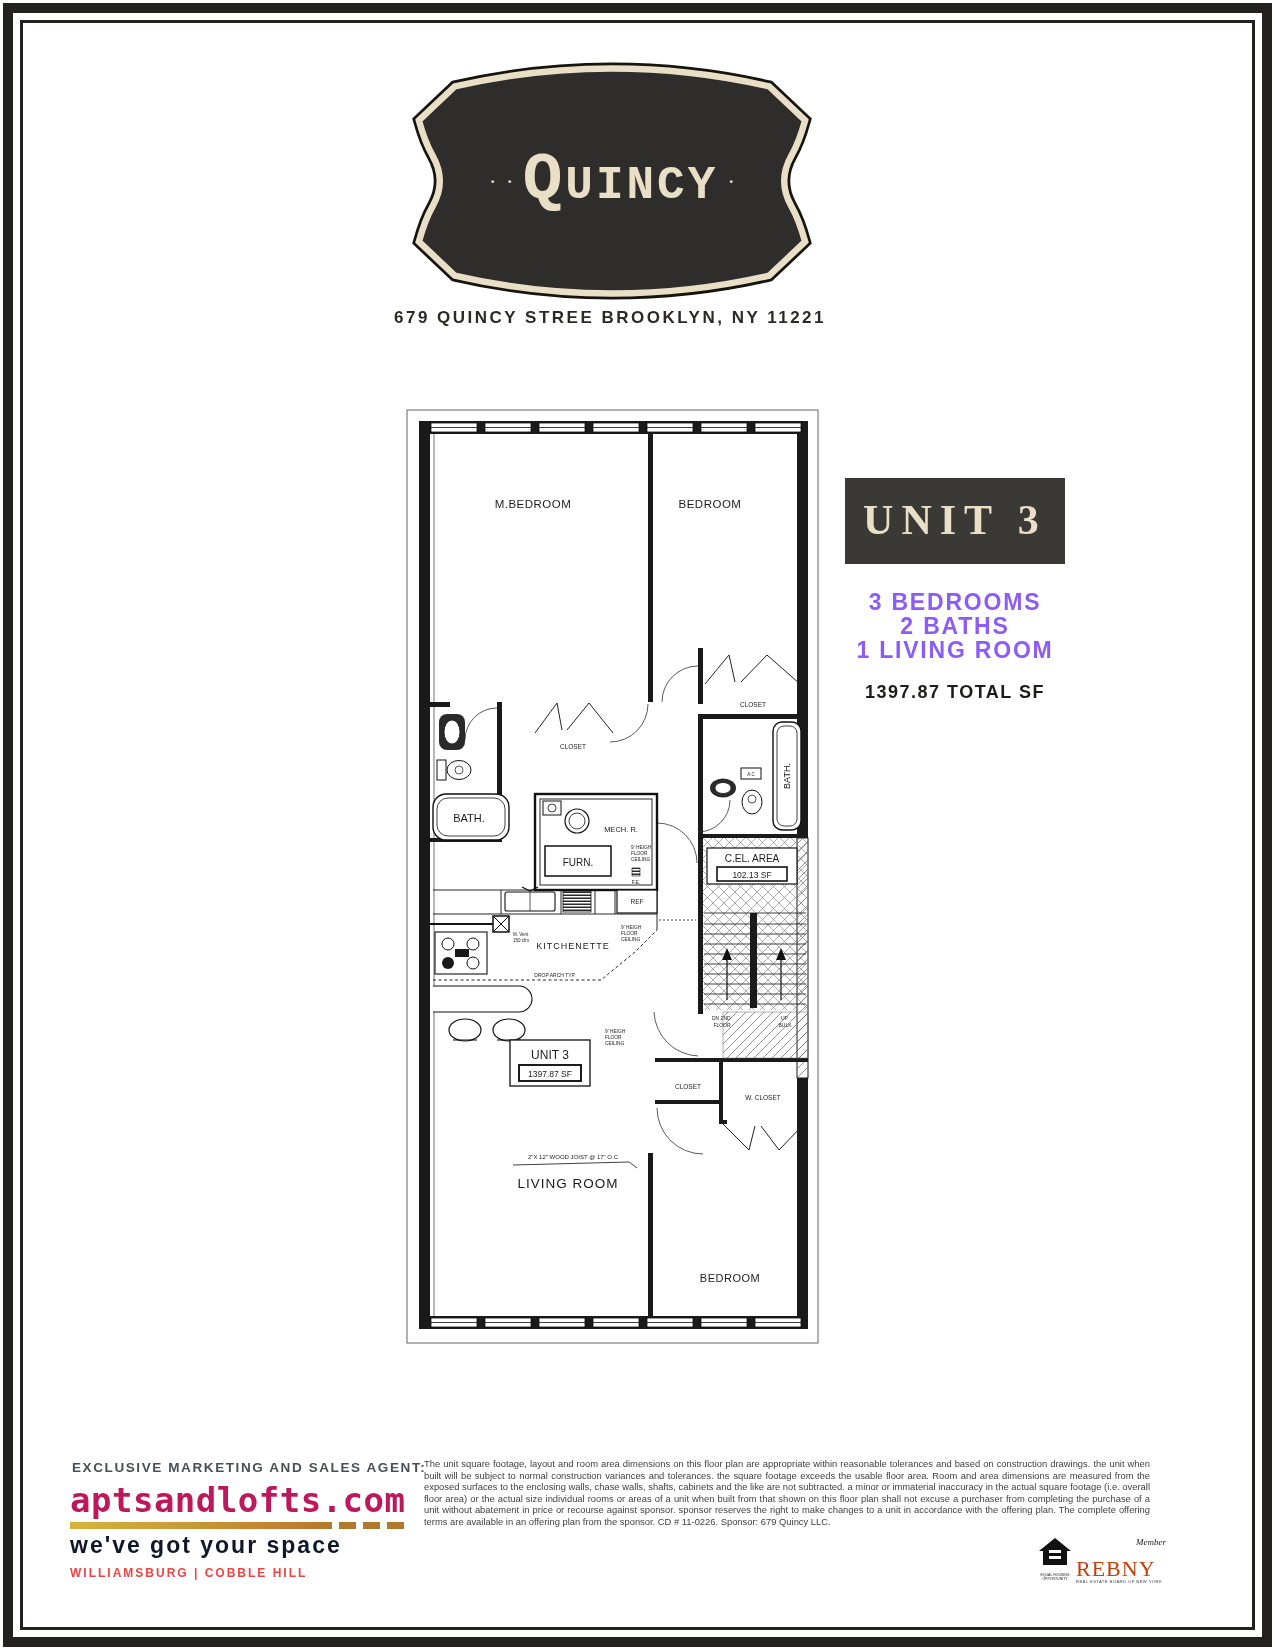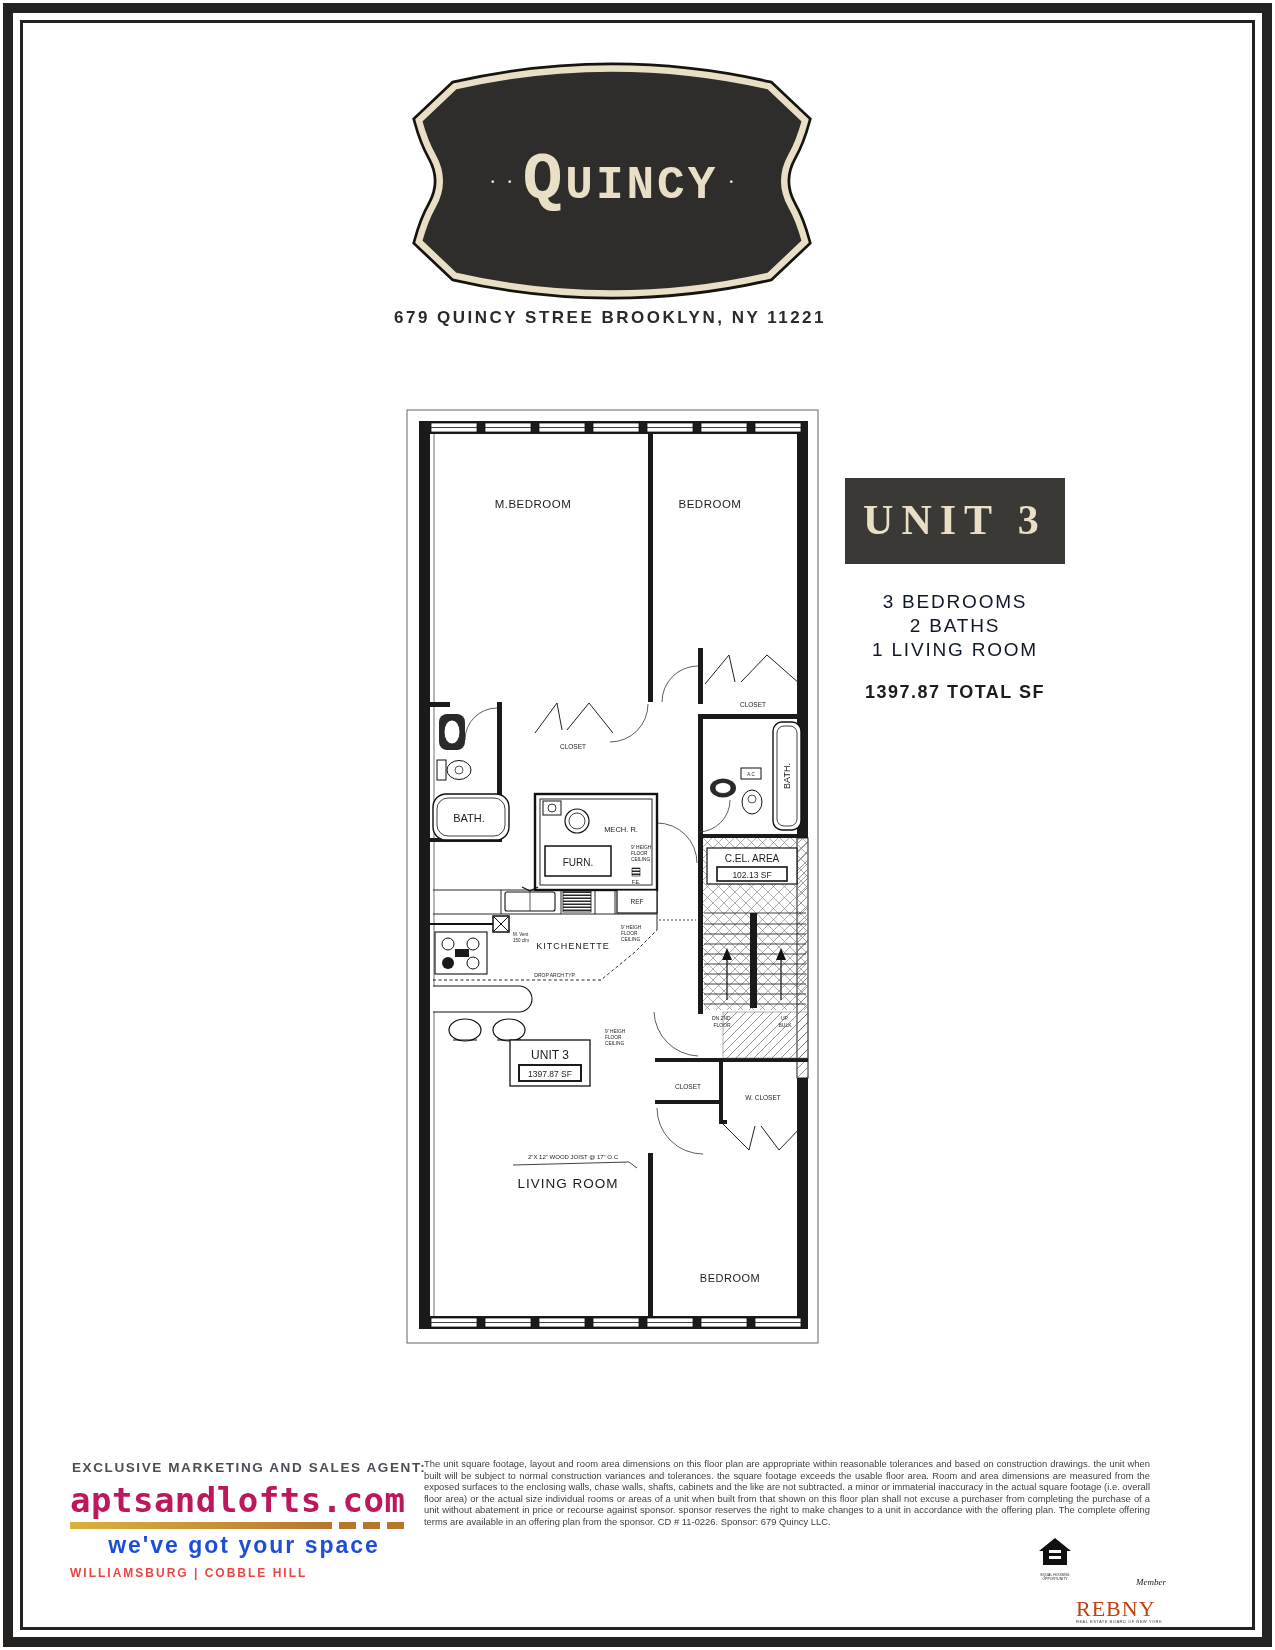--- a/index.html
+++ b/index.html
@@ -24,46 +24,46 @@
 
   
   .plan{position:absolute;left:405px;top:408px;width:415px;height:938px;}
   .plan svg{width:100%;height:100%;}
   .plan text{font-family:"Liberation Sans",sans-serif;fill:#1c1c1c;}
 
   
   .unit-panel{position:absolute;left:845px;top:478px;width:220px;text-align:center;}
   .unit-title{background:#3a3936;color:#e9dfc6;font-family:"Liberation Serif",serif;
               font-weight:bold;font-size:42px;letter-spacing:8px;padding:18px 0 20px 0;}
-  .unit-features{margin-top:26px;font-size:19px;font-weight:normal;letter-spacing:1.8px;
-                 color:#0f172a;line-height:24px;}
+  .unit-features{margin-top:26px;font-size:23px;font-weight:bold;letter-spacing:1.8px;
+                 color:#8b5cf6;line-height:24px;}
   .unit-total{margin-top:20px;font-size:18px;font-weight:bold;letter-spacing:1.5px;color:#1d1c1a;}
 
   
   .agent-heading{position:absolute;left:72px;top:1460px;font-size:13.5px;font-weight:bold;
                  letter-spacing:1.6px;color:#4b4e55;}
   .brand{position:absolute;left:70px;top:1480px;width:345px;font-family:"DejaVu Sans Mono","Liberation Mono",monospace;
          font-size:34px;font-weight:bold;color:#be185d;letter-spacing:0.5px;}
   .brand-underline{position:absolute;left:70px;top:1522px;width:345px;height:7px;display:flex;gap:7px;}
   .brand-underline .bar{height:7px;background:linear-gradient(90deg,#d9b23d,#b5772f);flex:0 0 262px;}
   .brand-underline .dash{height:7px;background:#b5772f;flex:0 0 17px;}
-  .tagline{position:absolute;left:70px;top:1532px;width:348px;text-align:center;
-           font-size:23px;font-weight:bold;letter-spacing:2px;color:#1d4ed8;}
+  .tagline{position:absolute;left:70px;top:1532px;width:348px;text-align:left;
+           font-size:23px;font-weight:bold;letter-spacing:2px;color:#0f172a;}
   .locations{position:absolute;left:70px;top:1566px;width:348px;text-align:left;
              font-size:12px;font-weight:bold;letter-spacing:2px;color:#ef4444;}
 
   
   .disclaimer{position:absolute;left:424px;top:1458px;width:726px;font-size:9.4px;
               line-height:11.6px;color:#3f3f3f;text-align:justify;}
   .rebny{position:absolute;left:1038px;top:1537px;width:128px;display:flex;align-items:flex-start;gap:4px;}
   .rebny-house{flex:0 0 34px;text-align:center;}
   .rebny-house .eh{font-size:3.5px;color:#222;letter-spacing:0;line-height:3.5px;display:block;margin-top:1px;}
   .rebny-word{flex:1;}
   .rebny-member{display:block;text-align:right;font-family:"Liberation Serif",serif;
-                font-style:italic;font-size:9px;color:#222;margin-top:40px;}
+                font-style:italic;font-size:9px;color:#222;}
   .rebny-name{display:block;font-family:"Liberation Serif",serif;font-size:22px;
               letter-spacing:1px;color:#c2410c;line-height:20px;margin-top:12px;}
   .rebny-sub{display:block;font-size:4.2px;color:#444;letter-spacing:.4px;}
 </style>
 </head>
 <body>
 
 <div class="page">
   <div class="frame-outer"></div>
   <div class="frame-inner"></div>

